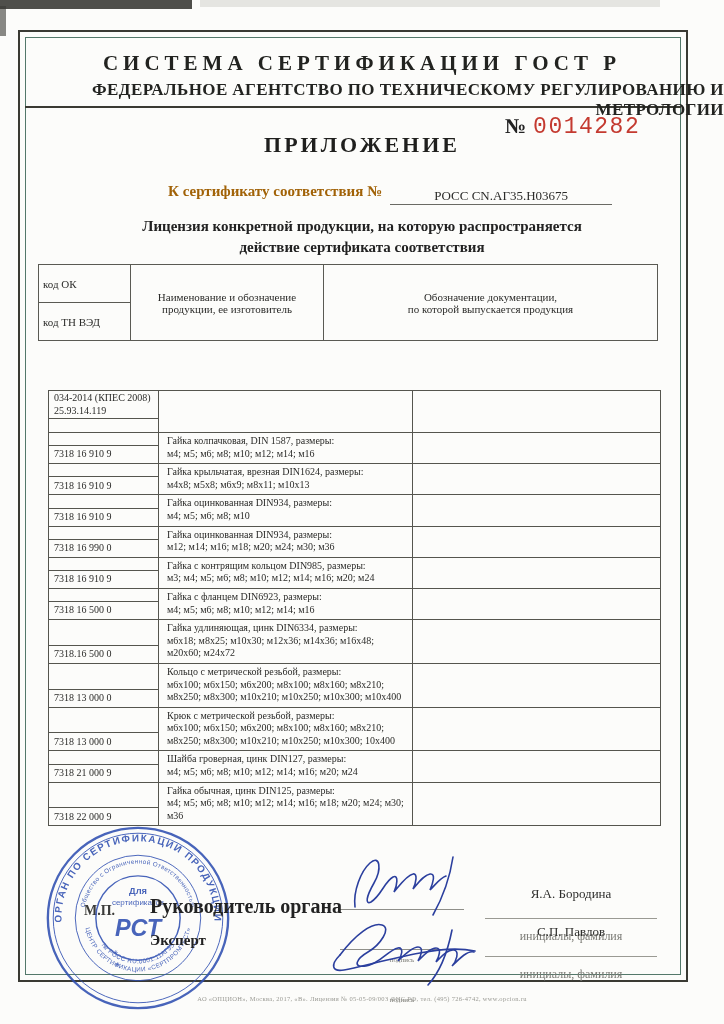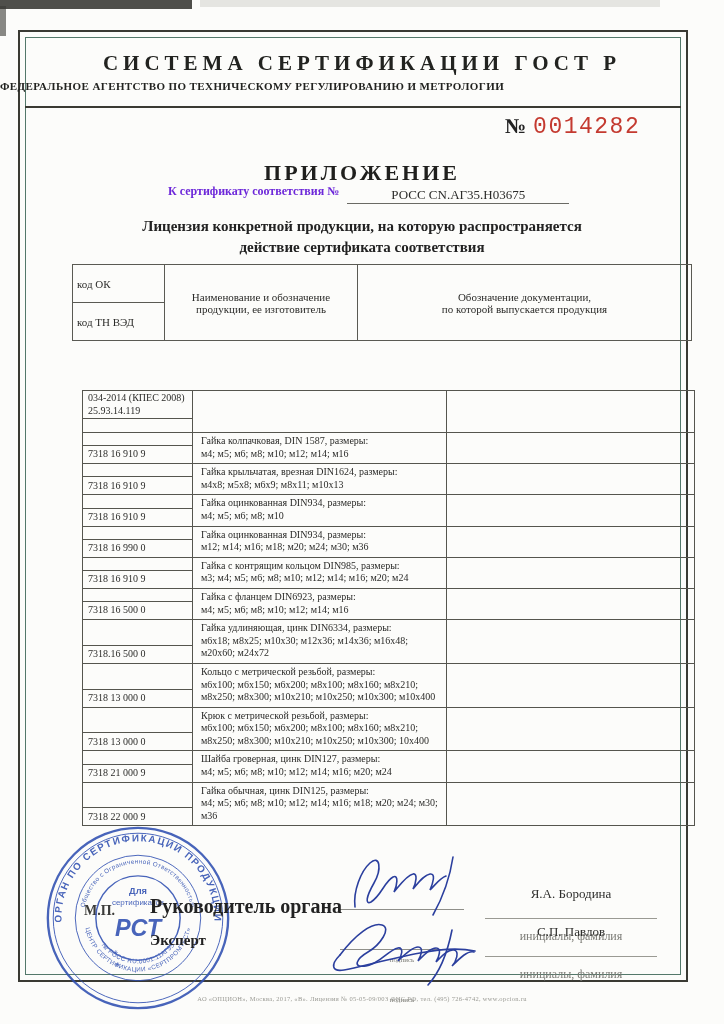--- a/index.html
+++ b/index.html
@@ -11,36 +11,36 @@
   .scan-edge-tl { position:absolute; left:0; top:0; width:192px; height:9px; background:#30302c; opacity:.85; }
   .scan-edge-l  { position:absolute; left:0; top:6px; width:6px; height:30px; background:#3a3a36; opacity:.6; }
   .scan-blur-t  { position:absolute; left:200px; top:0; width:460px; height:7px; background:#b9b9b2; opacity:.35; }
 
   
   .frame-outer { position:absolute; left:18px; top:30px; width:670px; height:952px; border:2px solid #3a3a33; }
   .frame-inner { position:absolute; left:25px; top:37px; width:656px; height:938px; border:1px solid #53786a; }
   .band-divider { position:absolute; left:25px; top:106px; width:656px; height:0; border-top:2px solid #3a3a33; }
 
   .h1 { position:absolute; left:0; top:51px; width:100%; text-align:center; font-size:21px; font-weight:bold; letter-spacing:5px; color:#222320; }
-  .h2 { position:absolute; left:0; top:80px; width:100%; text-align:left; font-size:11px; font-weight:bold; letter-spacing:.4px; color:#222320; }
+  .h2 { position:absolute; left:0; top:80px; width:100%; text-align:right; font-size:17px; font-weight:bold; letter-spacing:.4px; color:#222320; }
 
   .form-number { position:absolute; left:505px; top:114px; display:flex; align-items:baseline; }
   .form-number .nsign { font-size:21px; font-weight:600; color:#232323; margin-right:7px; }
   .form-number .ndigits { font-family:"Liberation Mono", monospace; font-size:23px; color:#c43a30; letter-spacing:1.5px; }
 
-  .doc-title { position:absolute; left:0; top:160px; width:100%; text-align:center; font-size:22px; font-weight:bold; letter-spacing:3px; color:#1f1f1d; }
+  .doc-title { position:absolute; left:0; top:132px; width:100%; text-align:center; font-size:22px; font-weight:bold; letter-spacing:3px; color:#1f1f1d; }
 
   .cert-line { position:absolute; left:168px; top:183px; display:flex; align-items:flex-end; }
-  .cert-line .lbl { font-size:12px; font-weight:bold; color:#6d28d9; padding-bottom:1px;font-family:Liberation Serif, serif; }
+  .cert-line .lbl { font-size:15px; font-weight:bold; color:#a16207; padding-bottom:1px;font-family:Liberation Serif, serif; }
   .cert-line .val { width:222px; margin-left:8px; text-align:center; font-size:13px; color:#2b2b29; border-bottom:1px solid #6a6a64; transform:translateY(4px); }
 
   .purpose1 { position:absolute; left:0; top:218px; width:100%; text-align:center; font-size:15px; font-weight:bold; color:#222; }
   .purpose2 { position:absolute; left:0; top:239px; width:100%; text-align:center; font-size:15px; font-weight:bold; color:#222; }
 
-  table { border-collapse:collapse; table-layout:fixed;margin-left:34px; }
+  table { border-collapse:collapse; table-layout:fixed; }
   .multiline { white-space:pre-line; }
 
   
   .thead-table { position:absolute; left:38px; top:264px; width:619px; }
   .thead-table td { border:1px solid #5a5a53; font-size:11px; color:#2b2b29; }
   .thead-table .hc1  { width:92px; height:38px; vertical-align:middle; padding-left:4px; }
   .thead-table .hc2  { width:193px; text-align:center; vertical-align:middle; }
   .thead-table .hc3  { width:334px; text-align:center; vertical-align:middle;font-family:Liberation Serif, serif; }
 
   

